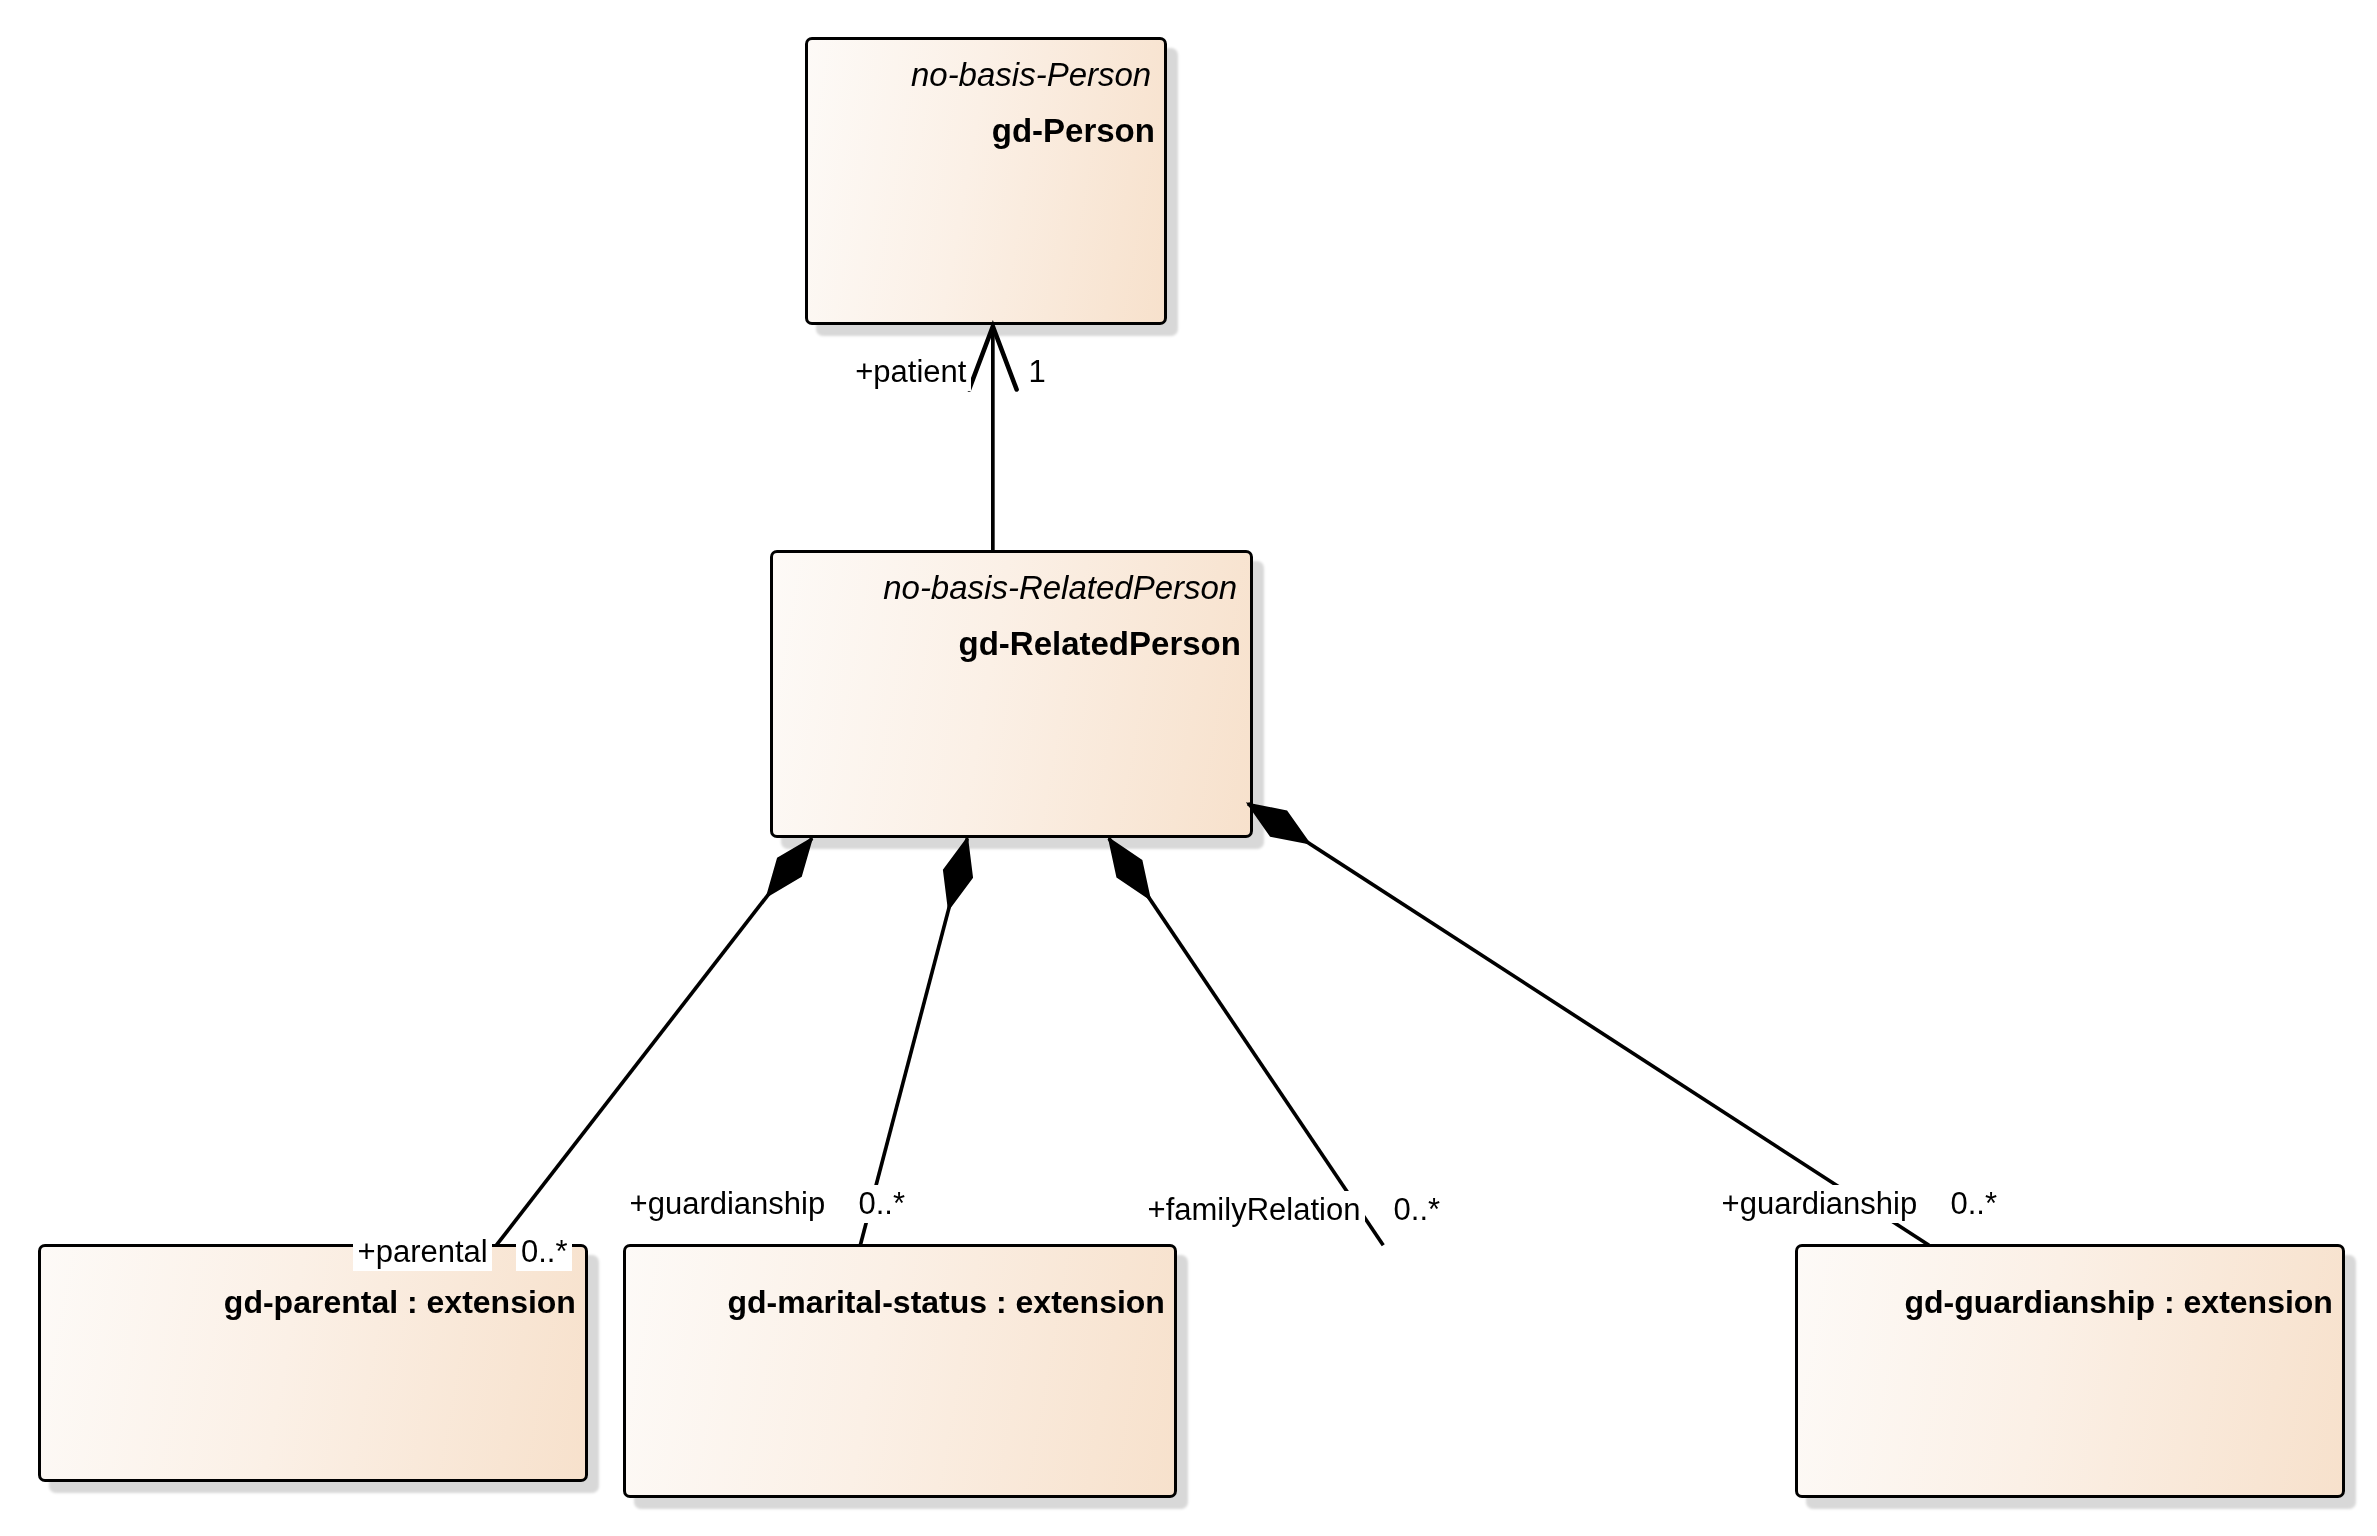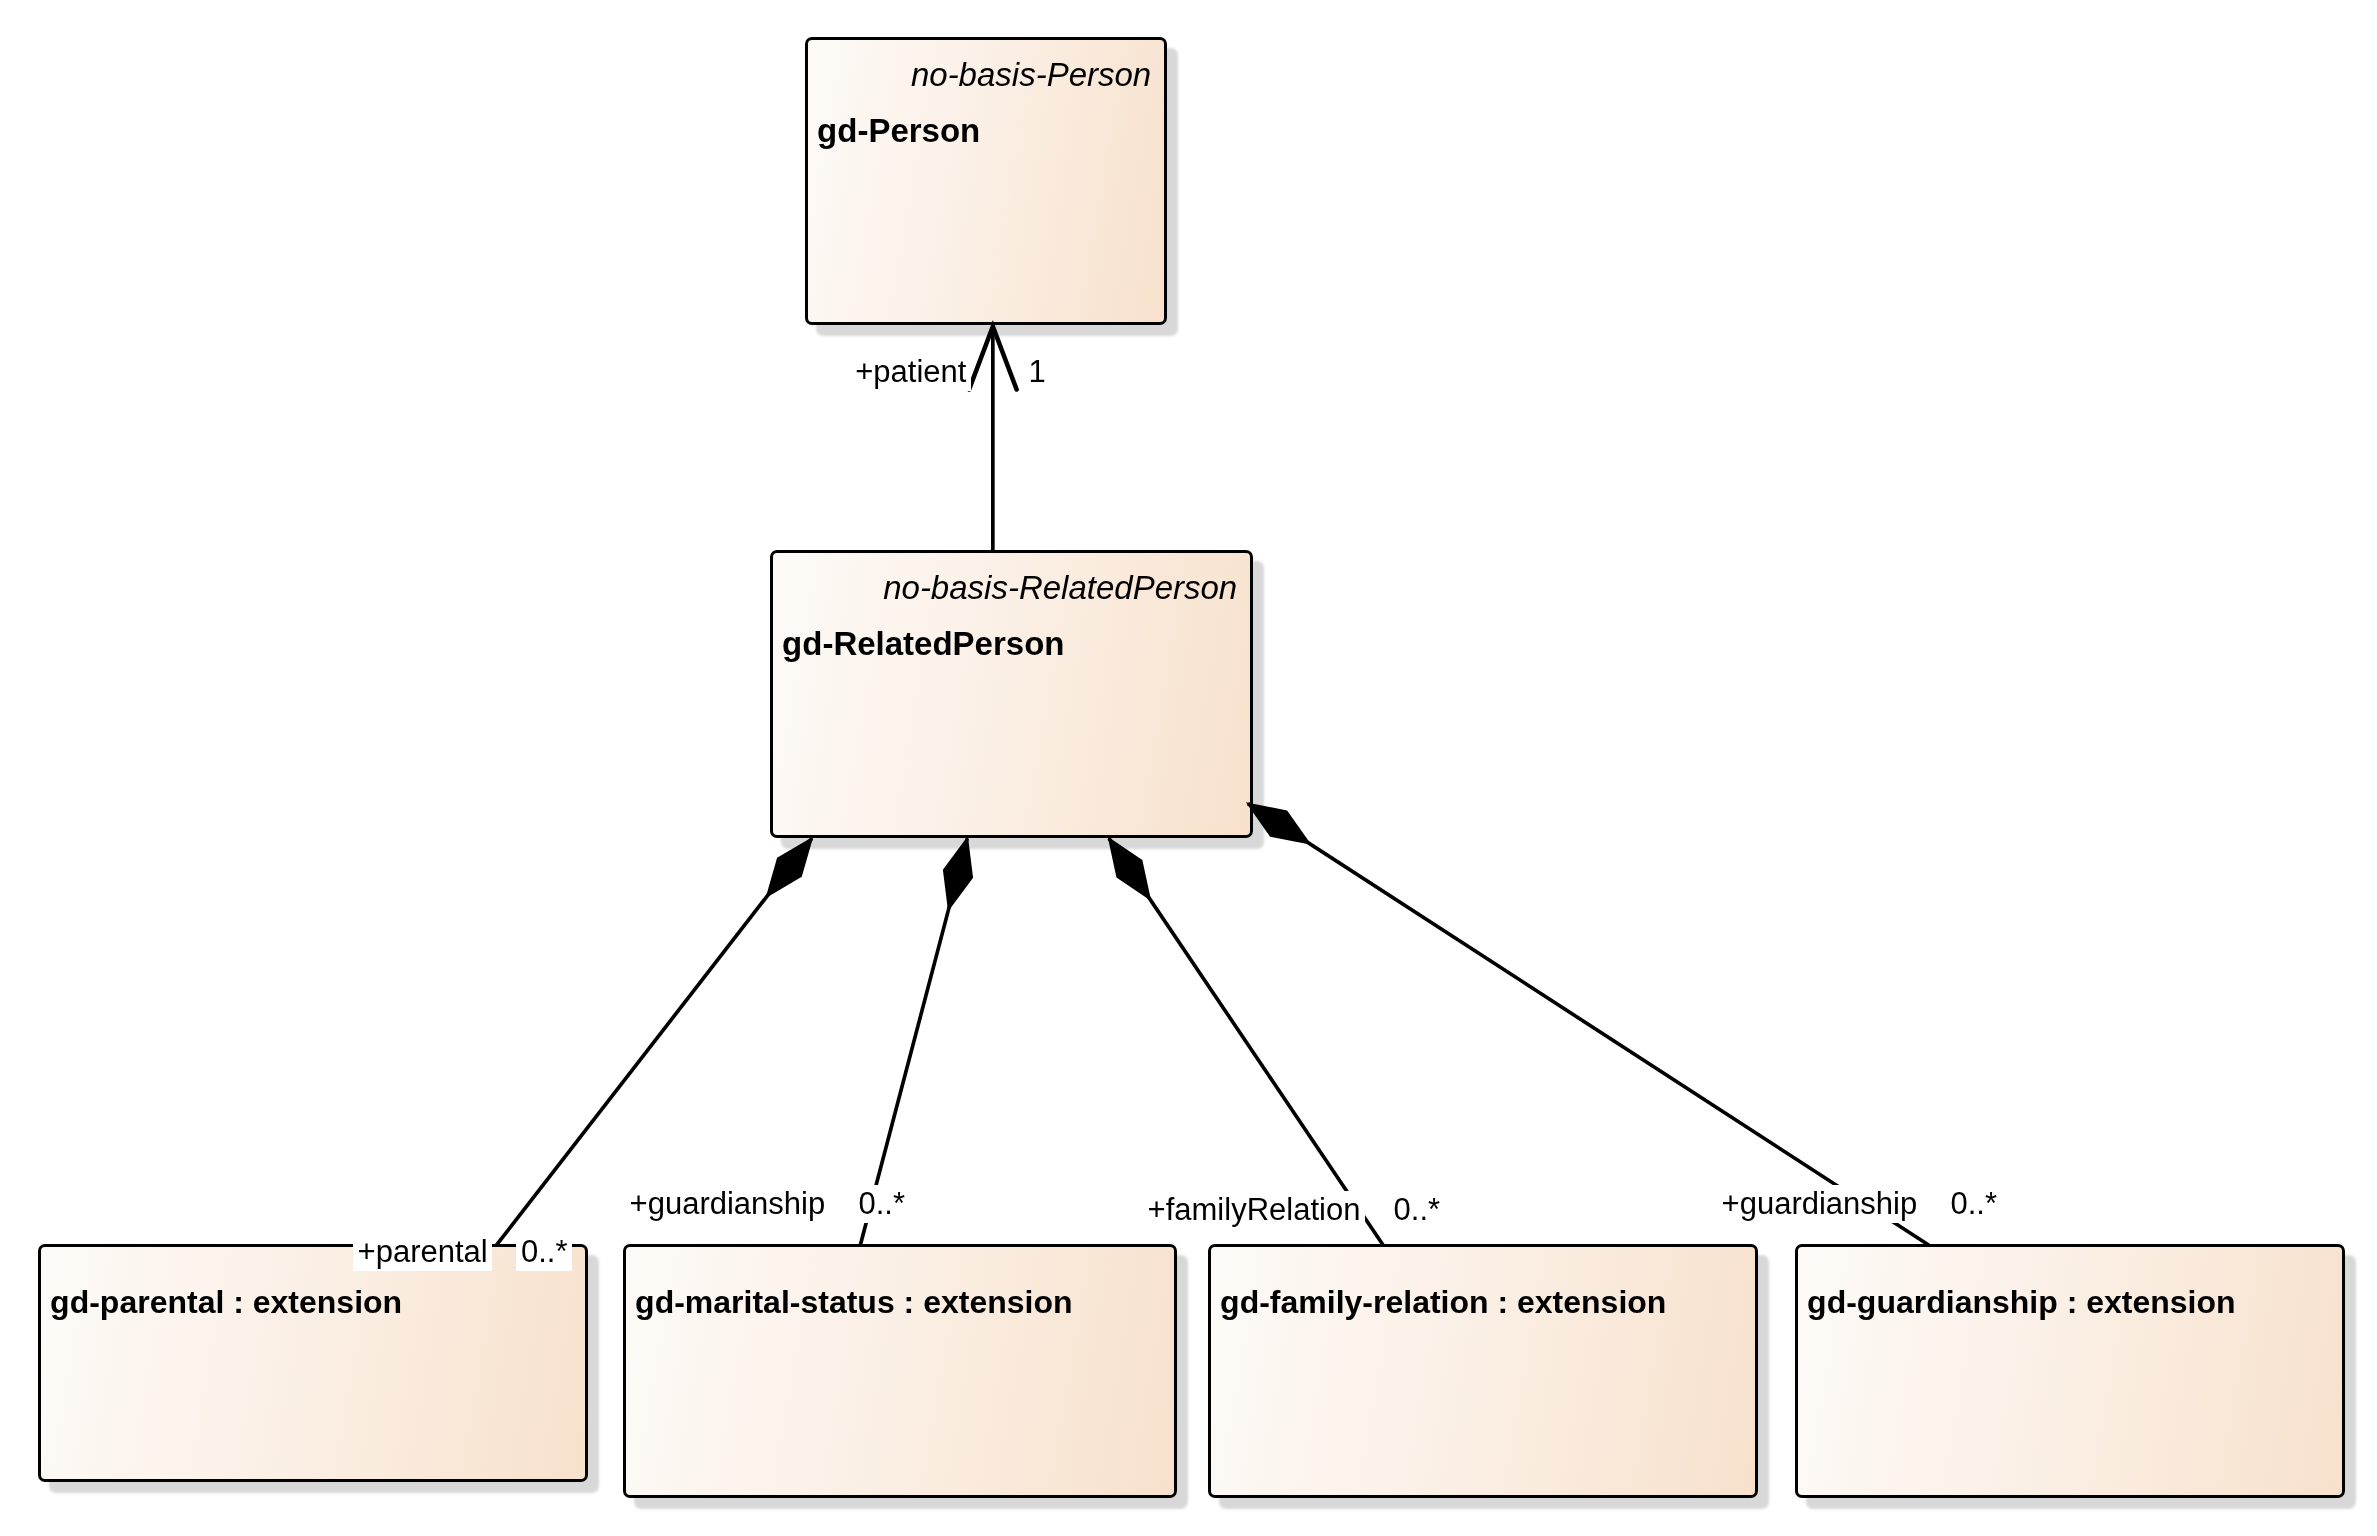--- a/index.html
+++ b/index.html
@@ -13,22 +13,22 @@
     position:absolute; box-sizing:border-box; z-index:1;
     border:3.7px solid #000; border-radius:7px;
     background:linear-gradient(100deg, #fdfaf7 0%, #fbf0e6 45%, #f7e1cc 100%);
     box-shadow:11px 11px 2.7px #d8d8d8;
   }
   .stereo {
     margin-top:14.6px; padding:0 12.8px; text-align:right;
     font-style:italic; font-size:33px; line-height:40px;
   }
   .bname {
-    margin-top:16.5px; padding:0 9.1px; text-align:left;
-    font-weight:bold; font-size:33px; line-height:40px;
+    margin-top:16.5px; padding:0 9.1px; text-align:right;
+    font-weight:bold; font-size:33px; line-height:40px;margin-left:40px;
   }
   .ext .bname { margin-top:35px; font-size:32px; }
   #box-person       { left:805px;  top:37px;   width:362px; height:288px; }
   #box-related      { left:770px;  top:550px;  width:483px; height:288px; }
   #box-parental     { left:38px;   top:1244px; width:550px; height:238px; }
   #box-marital      { left:623px;  top:1244px; width:554px; height:254px; }
   #box-family       { left:1208px; top:1244px; width:550px; height:254px; }
   #box-guardianship { left:1795px; top:1244px; width:550px; height:254px; }
 
   .edge-label {
@@ -89,23 +89,20 @@
   </div>
 
   <div class="uml-box ext" id="box-parental">
     <div class="bname">gd-parental : extension</div>
   </div>
 
   <div class="uml-box ext" id="box-marital">
     <div class="bname">gd-marital-status : extension</div>
   </div>
 
-  <div class="uml-box ext" id="box-family">
-    <div class="bname">gd-family-relation : extension</div>
-  </div>
 
   <div class="uml-box ext" id="box-guardianship">
     <div class="bname">gd-guardianship : extension</div>
   </div>
 
   <div class="edge-label" id="label-patient-role">
     <span>+patient</span>
   </div>
   <div class="edge-label" id="label-patient-mult">
     <span>1</span>

